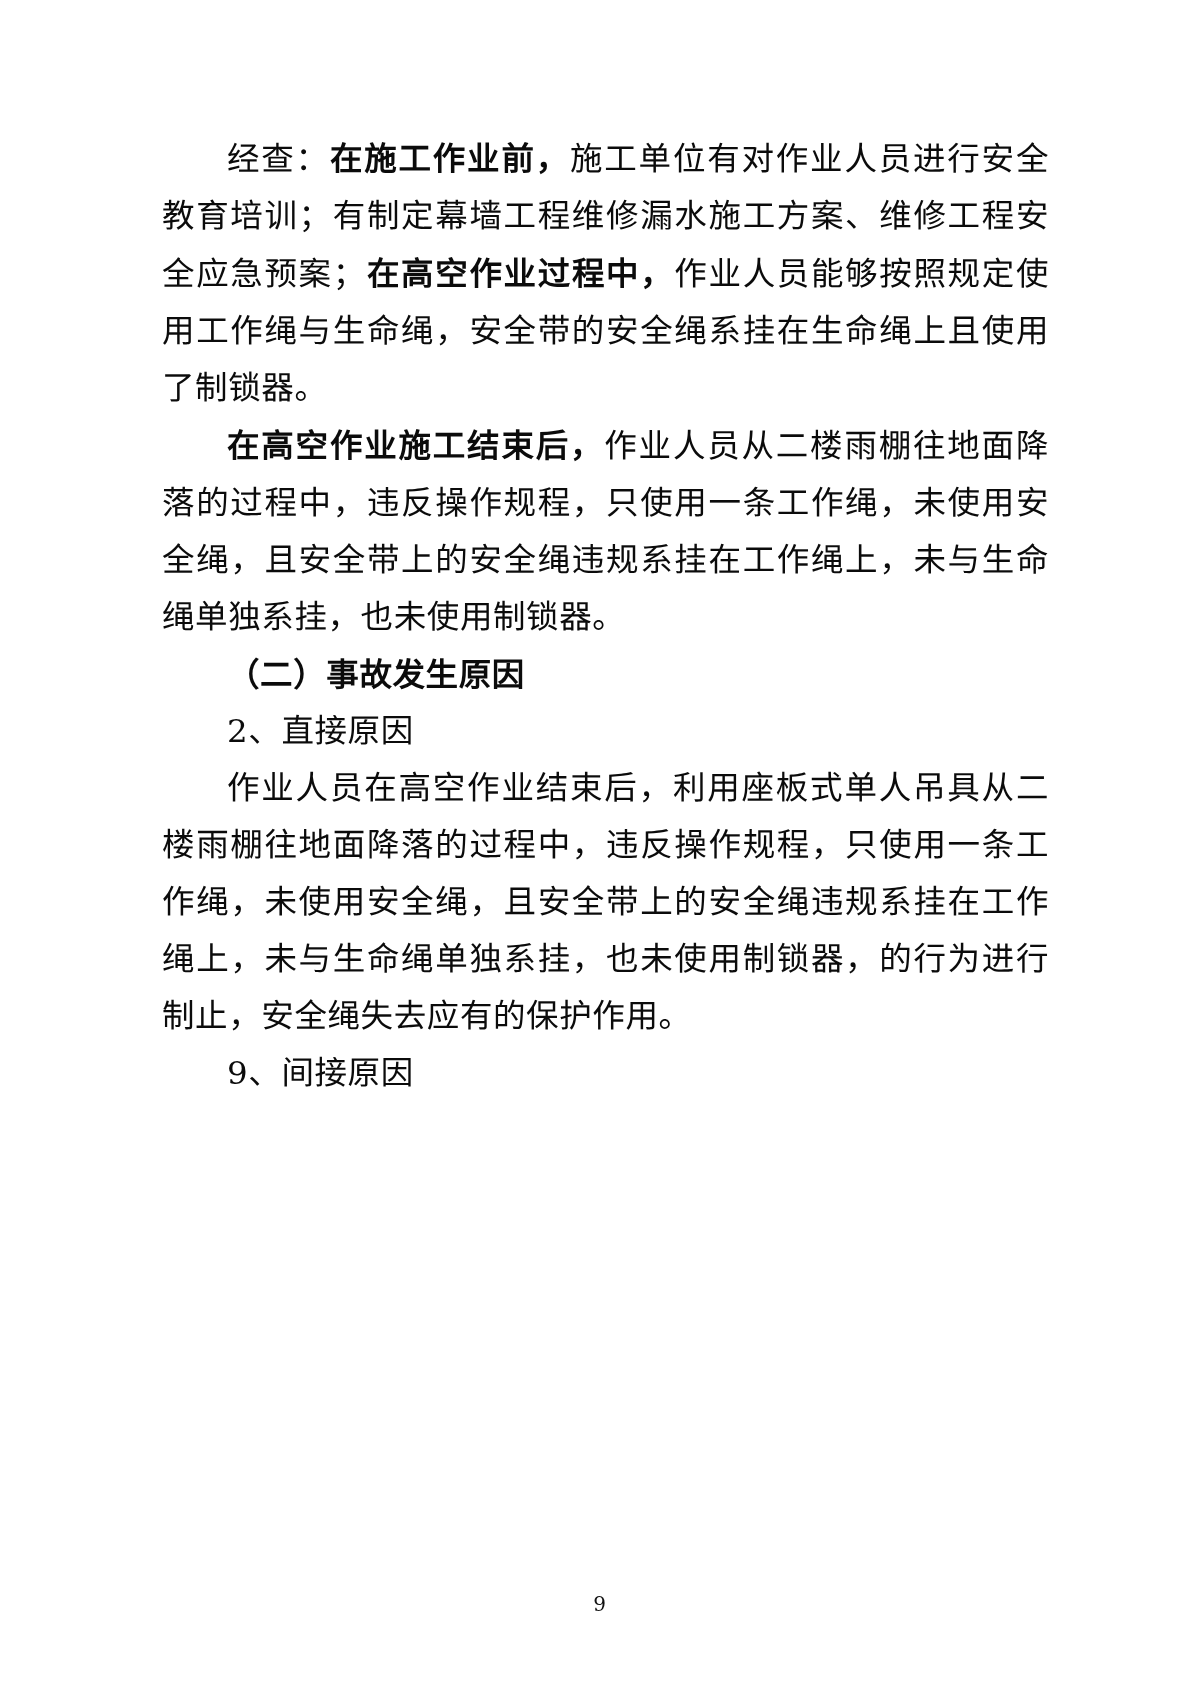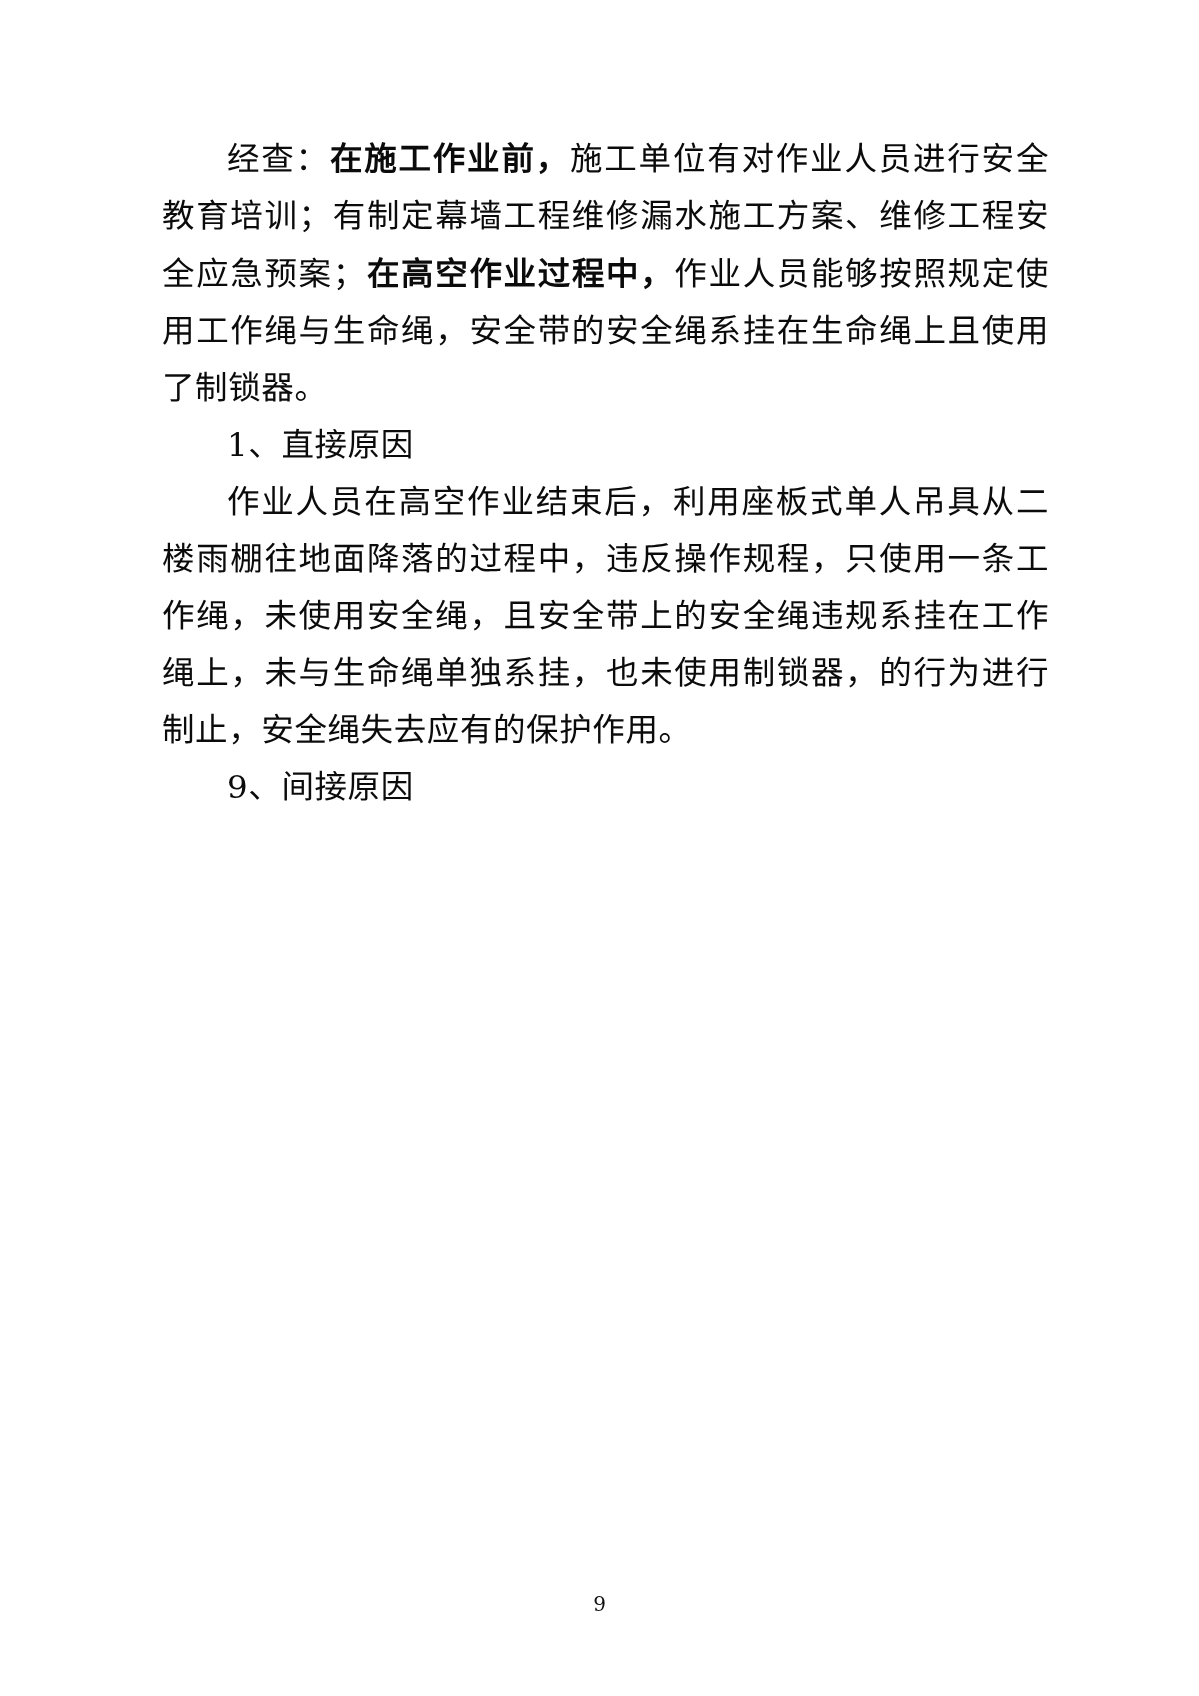--- a/index.html
+++ b/index.html
@@ -55,18 +55,20 @@
     font-family: "DejaVu Serif", "Liberation Serif", serif;
     color: #111;
   }
 </style>
 </head>
 <body>
 
 <div class="page">
   <div class="body-text" id="content">
       <p class="indent"><span>经查：</span><span class="bold">在施工作业前，</span><span>施工单位有对作业人员进行安全教育培训；有制定幕墙工程维修漏水施工方案、维修工程安全应急预案；</span><span class="bold">在高空作业过程中，</span><span>作业人员能够按照规定使用工作绳与生命绳，安全带的安全绳系挂在生命绳上且使用了制锁器。</span></p>
-      <p class="indent"><span>1、直接原因</span></p>
+      <p class="indent"><span class="bold">在高空作业施工结束后，</span><span>作业人员从二楼雨棚往地面降落的过程中，违反操作规程，只使用一条工作绳，未使用安全绳，且安全带上的安全绳违规系挂在工作绳上，未与生命绳单独系挂，也未使用制锁器。</span></p>
+      <p class="heading"><span class="bold">（二）事故发生原因</span></p>
+      <p class="indent"><span>2、直接原因</span></p>
       <p class="indent"><span>作业人员在高空作业结束后，利用座板式单人吊具从二楼雨棚往地面降落的过程中，违反操作规程，只使用一条工作绳，未使用安全绳，且安全带上的安全绳违规系挂在工作绳上，未与生命绳单独系挂，也未使用制锁器，的行为进行制止，安全绳失去应有的保护作用。</span></p>
       <p class="indent"><span>9、间接原因</span></p>
     </div>
   <div class="page-number">9</div>
 </div>
 
 </body></html>

